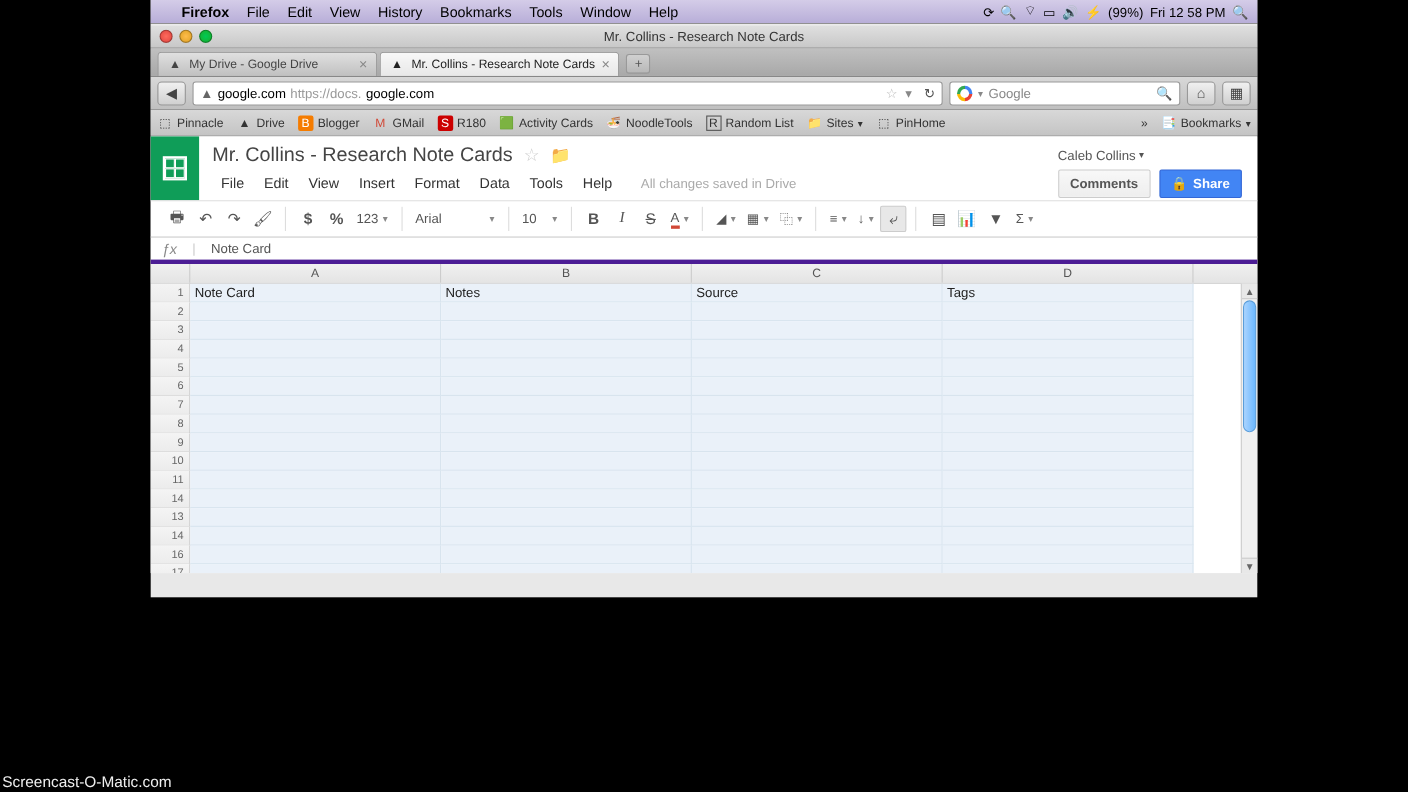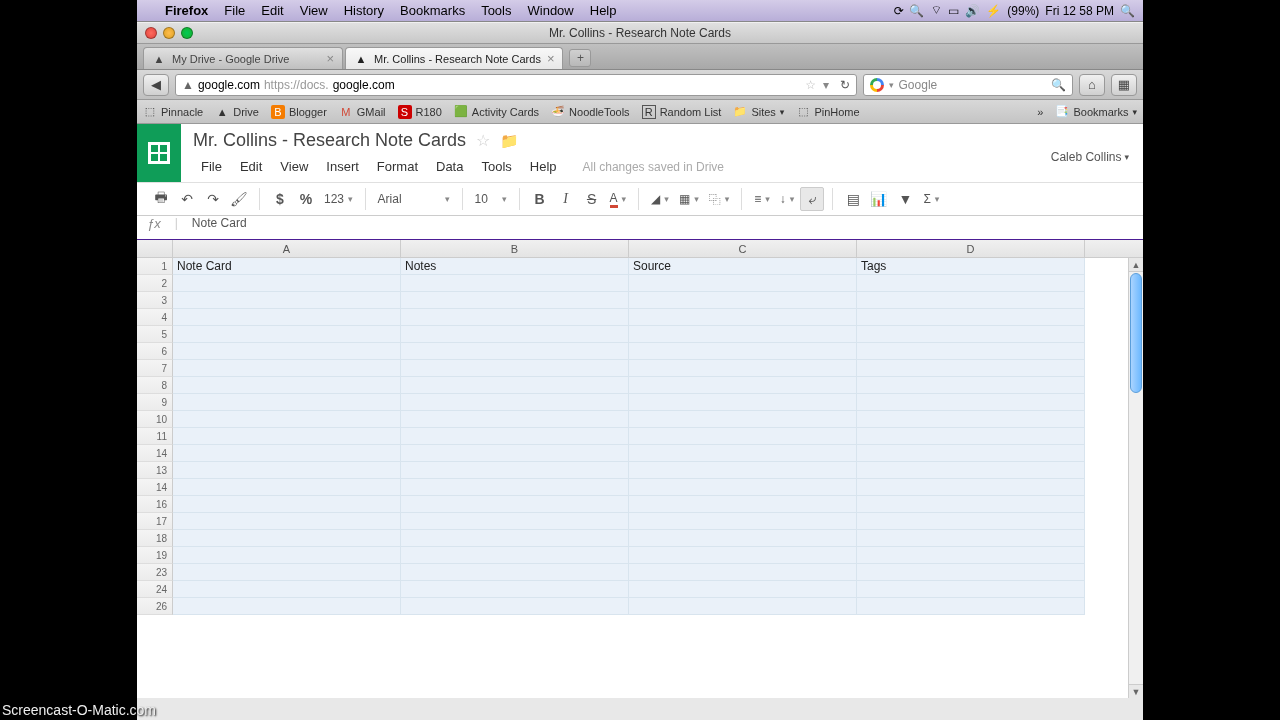--- a/index.html
+++ b/index.html
@@ -1,17 +1,17 @@
 <!DOCTYPE html>
 <html><head>
 <meta charset="utf-8">
 <style>
 * { margin: 0; padding: 0; box-sizing: border-box; font-family: Arial, sans-serif; }
 body { background: #000; width: 1280px; height: 720px; overflow: hidden; position: relative; }
-.screen { position: absolute; left: 137px; top: 0; width: 1006px; height: 720px; background: #e8e8e8; }
+.screen { position: absolute; left: 137px; top: 0; width: 1006px; height: 543px; background: #e8e8e8; }
 
 
 .menubar { height: 22px; background: linear-gradient(#d4cce8, #b8aed8); display: flex; align-items: center; font-size: 13px; color: #000; border-bottom: 1px solid #888; }
 .menubar .apple { padding: 0 10px; font-size: 15px; }
 .menubar .app { font-weight: bold; padding: 0 8px; }
 .menubar .m { padding: 0 8px; cursor: default; }
 .menubar .right { margin-left: auto; display: flex; align-items: center; gap: 6px; padding-right: 8px; font-size: 12px; }
 .menubar .right span { display: inline-flex; align-items: center; }
 
 
@@ -65,21 +65,21 @@
 .btn-comments { background: linear-gradient(#f8f8f8,#eee); border: 1px solid #ccc; border-radius: 2px; padding: 5px 10px; font-size: 12px; font-weight: bold; color: #555; }
 .btn-share { background: #4285f4; color: #fff; border: 1px solid #3367d6; border-radius: 2px; padding: 5px 10px; font-size: 12px; font-weight: bold; display: flex; align-items: center; gap: 5px; }
 
 .toolbar { height: 34px; border-top: 1px solid #e0e0e0; border-bottom: 1px solid #ccc; display: flex; align-items: center; padding: 0 12px; gap: 2px; }
 .tbtn { width: 24px; height: 24px; display: flex; align-items: center; justify-content: center; color: #555; font-size: 14px; cursor: default; border-radius: 2px; }
 .tsep { width: 1px; height: 22px; background: #ddd; margin: 0 6px; }
 .tsel { display: flex; align-items: center; gap: 4px; font-size: 12px; color: #555; padding: 0 4px; }
 .tsel .dd { font-size: 9px; color: #888; }
 .tbtn.active { background: #e8e8e8; border: 1px solid #ccc; }
 
-.fbar { height: 24px; border-bottom: 1px solid #4c1d95; display: flex; align-items: flex-start; padding: 0 10px; font-size: 12px; color: #555; gap: 14px; }
+.fbar { height: 24px; border-bottom: 4px solid #4c1d95; display: flex; align-items: center; padding: 0 10px; font-size: 12px; color: #555; gap: 14px; }
 .fbar .fx { font-style: italic; color: #888; font-size: 13px; }
 
 .grid-wrap { flex: 1; display: flex; overflow: hidden; position: relative; }
 .grid { flex: 1; overflow: hidden; }
 .colhead { display: flex; height: 18px; background: linear-gradient(#f0f0f0,#e4e4e4); border-bottom: 1px solid #ccc; font-size: 11px; color: #555; }
 .ch-corner { width: 36px; border-right: 1px solid #ccc; background: linear-gradient(#f0f0f0,#e4e4e4); }
 .ch { border-right: 1px solid #ccc; display: flex; align-items: center; justify-content: center; }
 .rows { }
 .row { display: flex; height: 17px; }
 .rh { width: 36px; background: linear-gradient(#f4f4f4,#ececec); border-right: 1px solid #ccc; border-bottom: 1px solid #ddd; font-size: 10px; color: #666; display: flex; align-items: center; justify-content: flex-end; padding-right: 5px; }
@@ -248,20 +248,27 @@
           <span>Help</span>
           <span class="saved">All changes saved in Drive</span>
         </div>
       </div>
       <div class="sh-right">
         <div>
           <div class="sh-user">
               <span>Caleb Collins</span>
               <span style="font-size:9px">▾</span>
             </div>
+          <div style="display:flex;gap:8px;margin-top:6px;justify-content:flex-end">
+            <button class="btn-comments">Comments</button>
+            <button class="btn-share">
+                <span>🔒</span>
+                <span>Share</span>
+              </button>
+          </div>
         </div>
       </div>
     </div>
 
     <div class="toolbar">
       <div class="tbtn">🖶</div>
       <div class="tbtn">↶</div>
       <div class="tbtn">↷</div>
       <div class="tbtn">🖌</div>
       <div class="tsep"></div>

